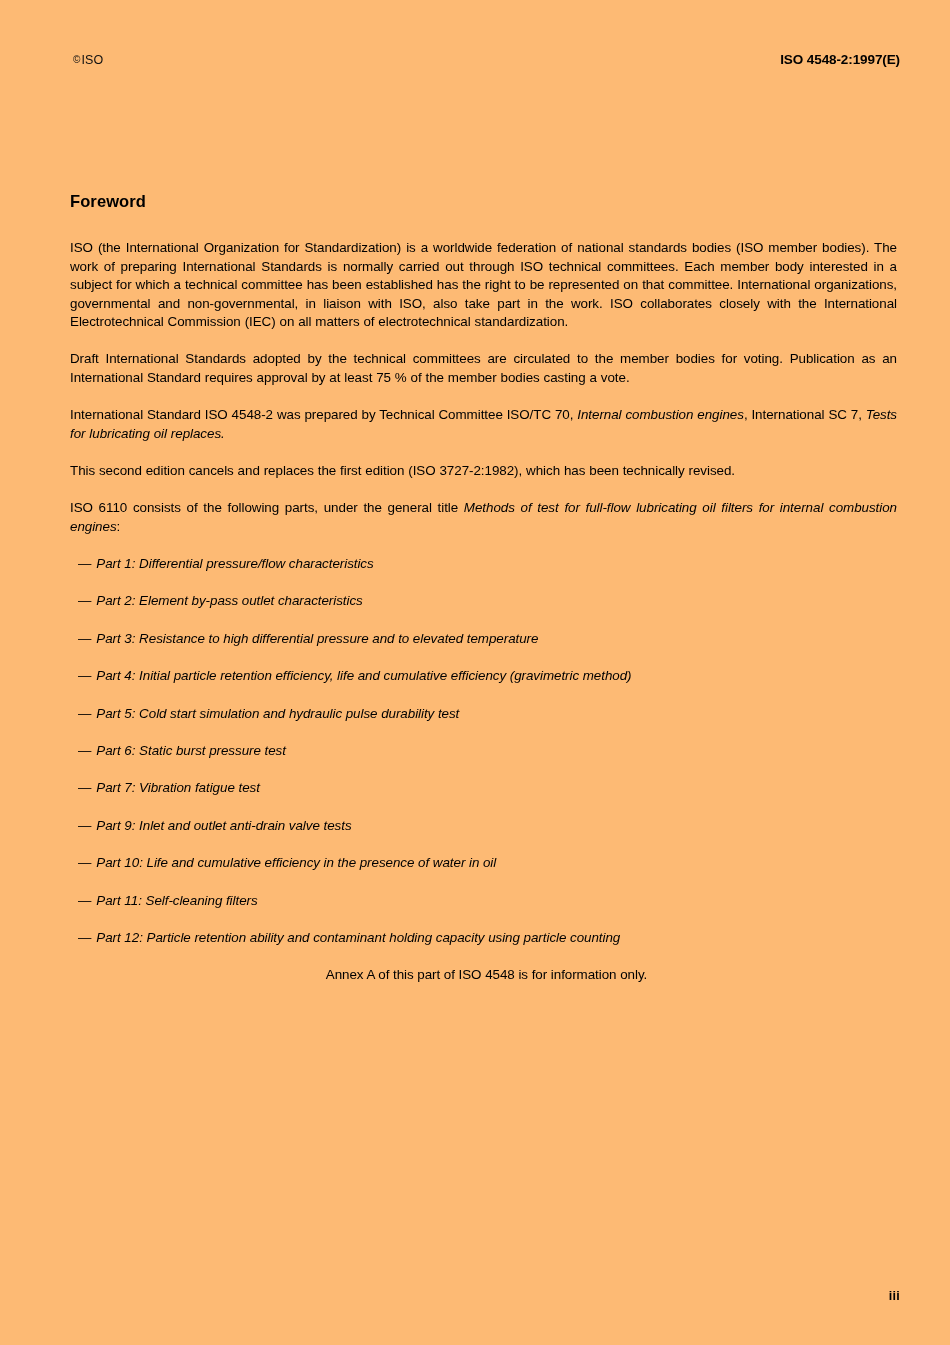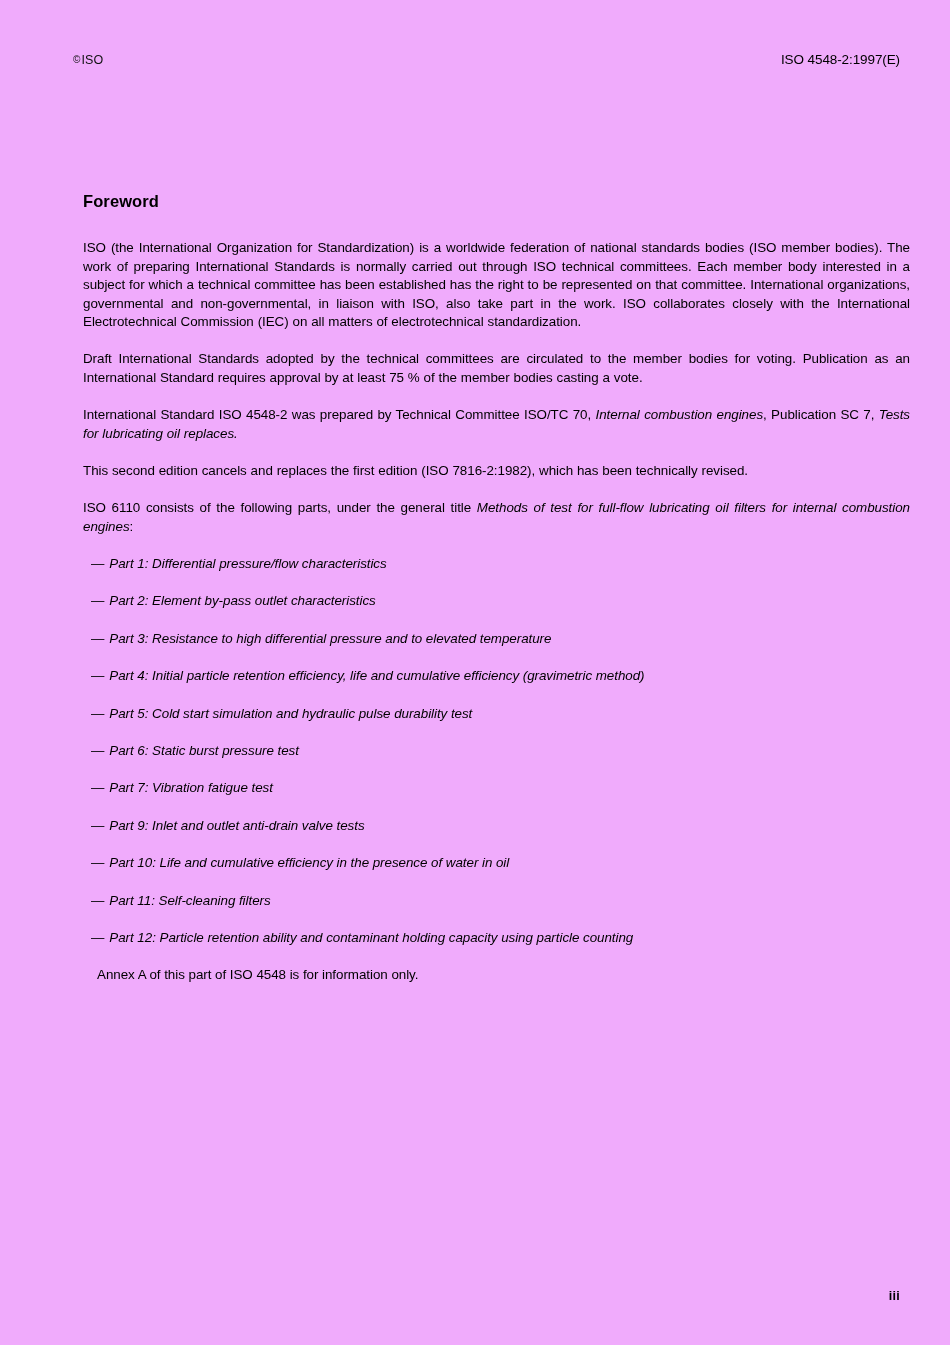--- a/index.html
+++ b/index.html
@@ -8,21 +8,21 @@
     background: #ffffff;
   }
   body {
     font-family: "Liberation Sans", sans-serif;
     color: #000000;
   }
   .page {
     position: relative;
     width: 950px;
     height: 1345px;
-    background: #f0abfc;
+    background: #fdba74;
     overflow: hidden;
   }
 
   
   .running-head {
     position: absolute;
     left: 73px;
     right: 50px;
     top: 52px;
     height: 20px;
@@ -36,30 +36,30 @@
     color: #111;
     white-space: nowrap;
   }
   .head-left .copy-mark {
     font-size: 10px;
     vertical-align: 1px;
     margin-right: 1px;
   }
   .head-right {
     font-size: 13.5px;
-    font-weight: normal;
+    font-weight: bold;
     letter-spacing: -0.1px;
     color: #000;
     white-space: nowrap;
   }
 
   
   .content {
     position: absolute;
-    left: 83px;
+    left: 70px;
     top: 192px;
     width: 827px;
   }
 
   h1.section-title {
     font-size: 16.5px;
     font-weight: bold;
     letter-spacing: 0.1px;
     margin: 0 0 28px 0;
     padding: 0;
@@ -96,23 +96,24 @@
     white-space: nowrap;
   }
   ul.parts-list li .dash {
     font-style: normal;
     margin-right: 5px;
   }
 
   p.annex-note {
     font-size: 13.4px;
     line-height: 18.6px;
-    margin: 18px 0 0 14px;
+    margin: 18px 0 0 6px;
     padding: 0;
     letter-spacing: -0.05px;
+    text-align: center;
   }
 
   
   .folio {
     position: absolute;
     right: 50px;
     bottom: 42px;
     font-size: 12.5px;
     font-weight: bold;
     letter-spacing: 0.3px;
@@ -130,23 +131,23 @@
   </div>
 
   <div class="content">
 
     <h1 class="section-title">Foreword</h1>
 
     <p class="para">ISO (the International Organization for Standardization) is a worldwide federation of national standards bodies (ISO member bodies). The work of preparing International Standards is normally carried out through ISO technical committees. Each member body interested in a subject for which a technical committee has been established has the right to be represented on that committee. International organizations, governmental and non-governmental, in liaison with ISO, also take part in the work. ISO collaborates closely with the International Electrotechnical Commission (IEC) on all matters of electrotechnical standardization.</p>
 
     <p class="para">Draft International Standards adopted by the technical committees are circulated to the member bodies for voting. Publication as an International Standard requires approval by at least 75 % of the member bodies casting a vote.</p>
 
-    <p class="para"><span>International Standard ISO 4548-2 was prepared by Technical Committee ISO/TC 70, </span><i>Internal combustion engines</i><span>, Publication SC 7, </span><i>Tests for lubricating oil replaces.</i></p>
+    <p class="para"><span>International Standard ISO 4548-2 was prepared by Technical Committee ISO/TC 70, </span><i>Internal combustion engines</i><span>, International SC 7, </span><i>Tests for lubricating oil replaces.</i></p>
 
-    <p class="para">This second edition cancels and replaces the first edition (ISO 7816-2:1982), which has been technically revised.</p>
+    <p class="para">This second edition cancels and replaces the first edition (ISO 3727-2:1982), which has been technically revised.</p>
 
     <p class="para last-para"><span>ISO 6110 consists of the following parts, under the general title </span><i>Methods of test for full-flow lubricating oil filters for internal combustion engines</i><span>:</span></p>
 
     <ul class="parts-list">
       <li><span class="dash">—</span><span>Part 1: Differential pressure/flow characteristics</span></li>
       <li><span class="dash">—</span><span>Part 2: Element by-pass outlet characteristics</span></li>
       <li><span class="dash">—</span><span>Part 3: Resistance to high differential pressure and to elevated temperature</span></li>
       <li><span class="dash">—</span><span>Part 4: Initial particle retention efficiency, life and cumulative efficiency (gravimetric method)</span></li>
       <li><span class="dash">—</span><span>Part 5: Cold start simulation and hydraulic pulse durability test</span></li>
       <li><span class="dash">—</span><span>Part 6: Static burst pressure test</span></li>

